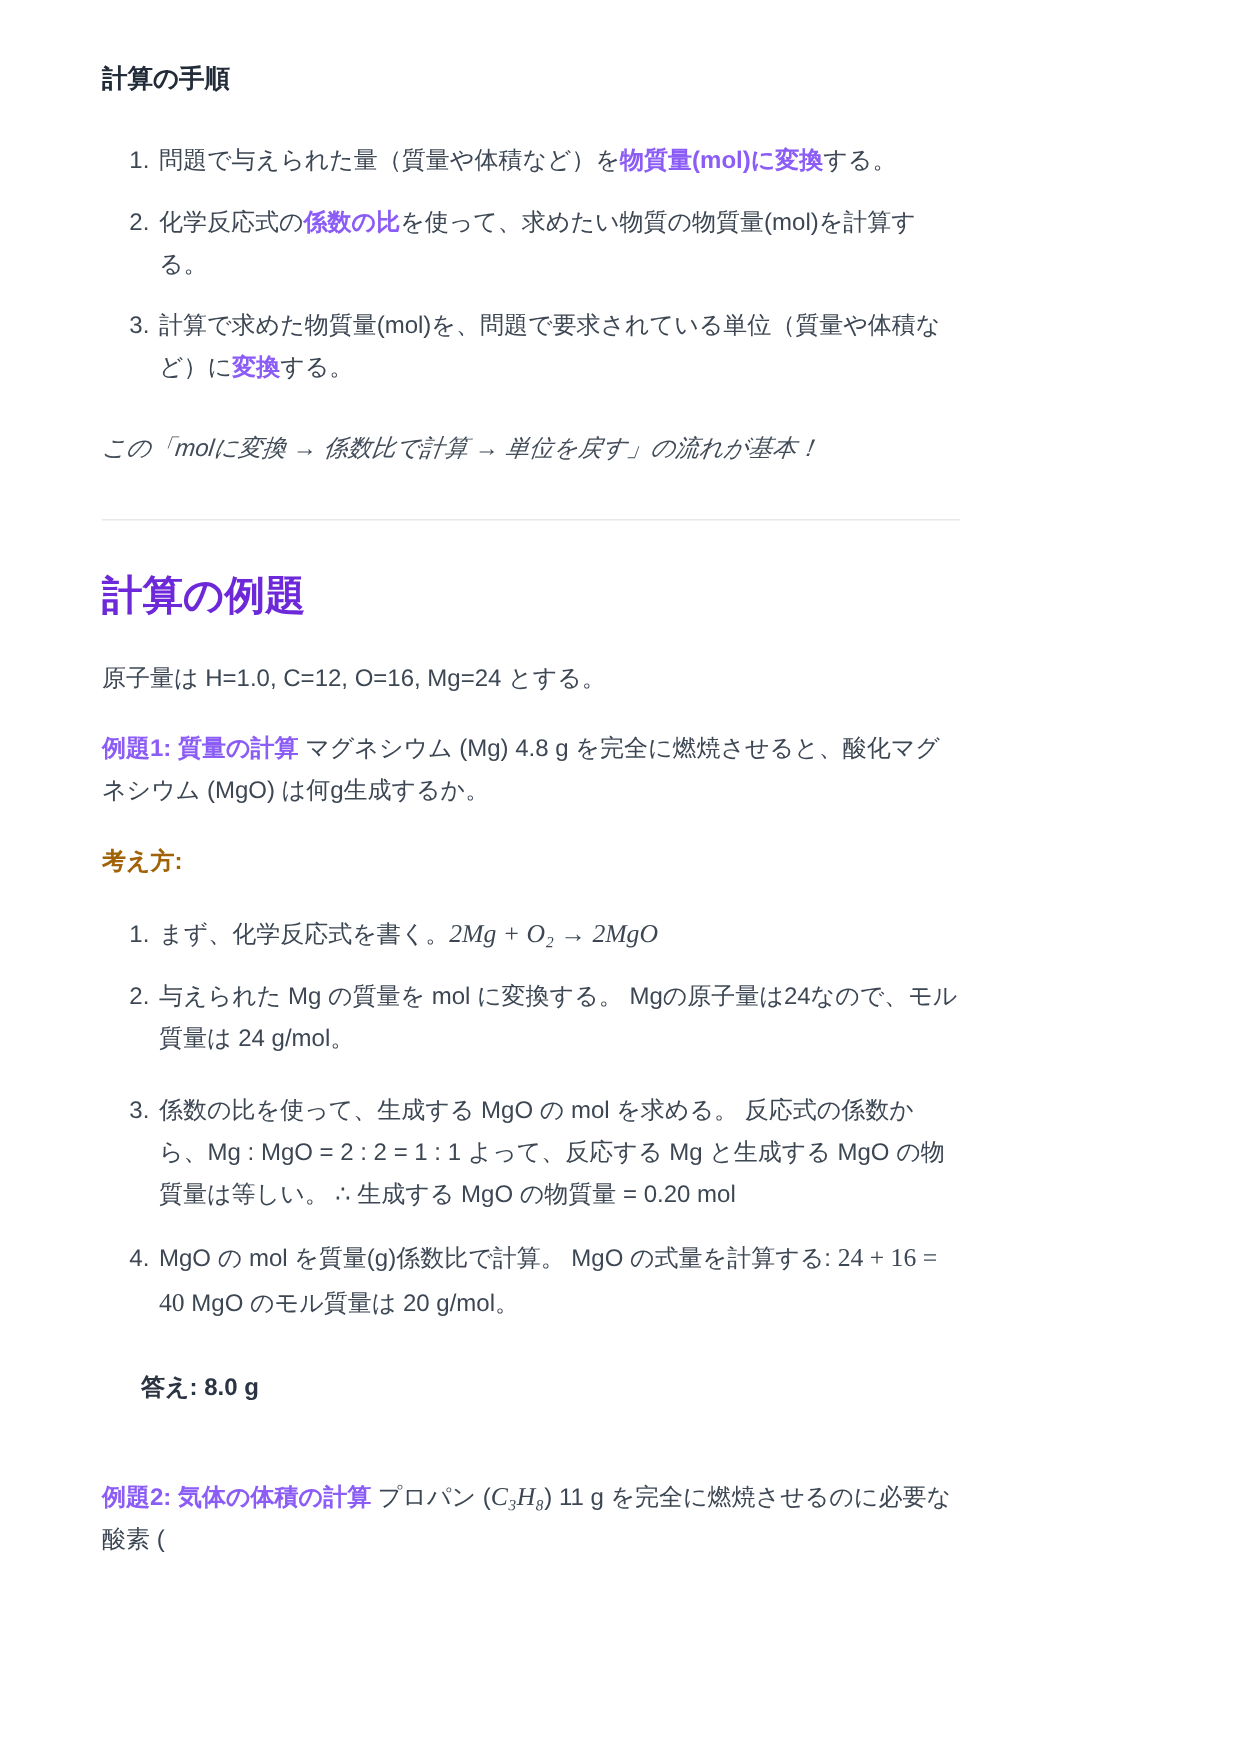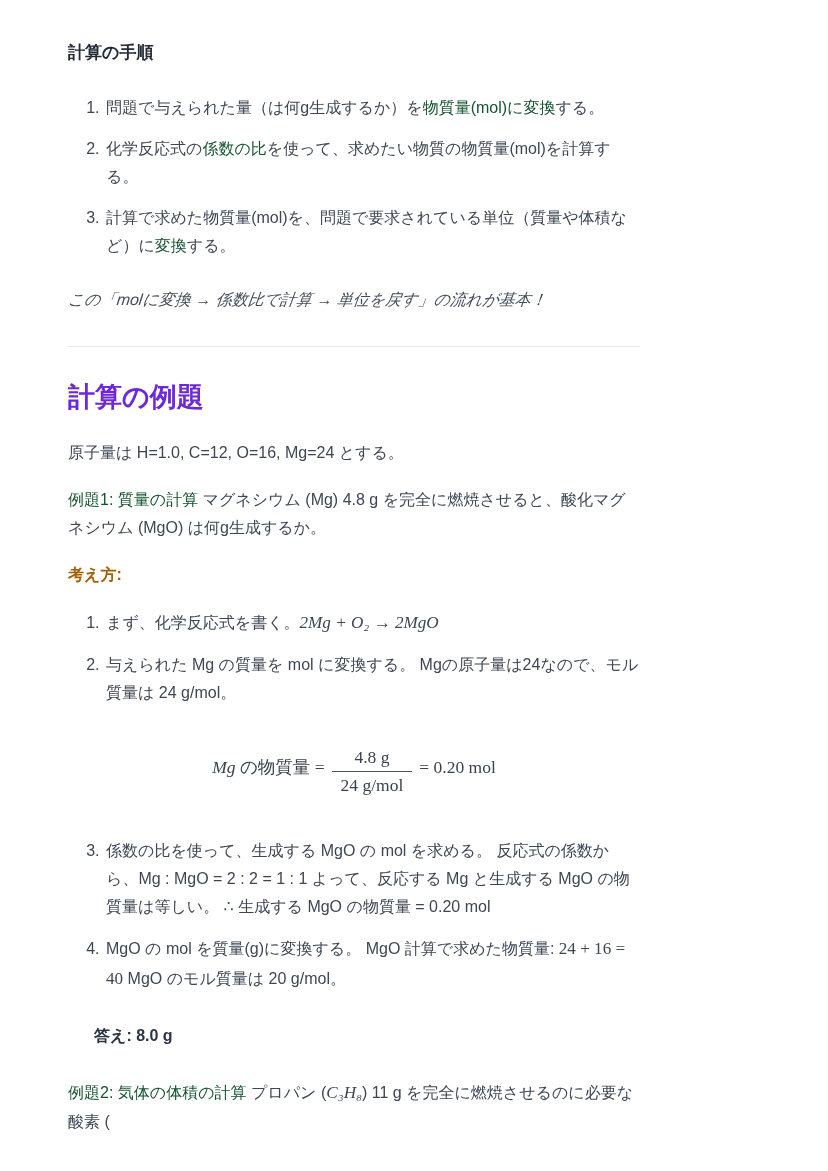--- a/index.html
+++ b/index.html
@@ -14,51 +14,51 @@
   .note{font-style:italic;transform:skewX(-7deg);transform-origin:0 50%;
         margin:26px 0 0;color:#434d59;}
 
   hr.divider{border:none;border-top:1px solid #e7e8e9;margin:32px 0 34px;}
 
   .examples-heading{font-size:27px;font-weight:700;color:#31c6e6;margin:0 0 26px;line-height:1.2;}
 
   p{margin:19px 0;}
   .bold-label{font-weight:700;color:#a16207;}
 
-  .seg-b{font-weight:400;color:#14532d;}
+  .seg-b{font-weight:700;color:#8b5cf6;}
   .seg-m{font-family:Liberation Serif, serif;font-size:1.07em;}
   .seg-mi{font-family:"Liberation Serif","DejaVu Serif",serif;font-style:italic;font-size:1.07em;}
 
   .formula{text-align:center;font-family:"Liberation Serif","DejaVu Serif",serif;
            font-size:17.5px;color:#39424e;margin:38px 0;line-height:1.5;}
   .formula .seg-mi{font-size:1em;}
   .frac{display:inline-block;vertical-align:-1.05em;text-align:center;margin:0 7px;}
   .frac .num{display:block;padding:0 9px 1px;border-bottom:1px solid #4a535e;line-height:1.45;}
   .frac .den{display:block;padding:1px 9px 0;line-height:1.45;}
 
-  .answer{font-weight:700;color:#2b3442;margin:28px 0 28px 26px;}
+  .answer{font-weight:700;color:#2b3442;margin:28px 0 43px 26px;}
 
   .side-track{position:absolute;left:747px;top:38px;width:45px;height:1094px;
               background:#e9f4f9;z-index:1;}
   .side-thumb{position:absolute;left:747px;top:38px;width:4px;height:1094px;
               background:#a2cbdd;z-index:3;}
   .watermark{position:absolute;left:687px;top:1099px;font-size:11.5px;color:#b3bac2;
              letter-spacing:.3px;white-space:nowrap;z-index:2;}
 </style>
 </head>
 <body>
 
 <div class="page">
 
   <div class="content">
 
     <div class="sec-heading">計算の手順</div>
 
     <ol class="steps">
-      <li><span>問題で与えられた量（は何g生成するか）を</span><span class="seg-b">物質量(mol)に変換</span><span>する。</span></li>
+      <li><span>問題で与えられた量（質量や体積など）を</span><span class="seg-b">物質量(mol)に変換</span><span>する。</span></li>
       <li><span>化学反応式の</span><span class="seg-b">係数の比</span><span>を使って、求めたい物質の物質量(mol)を計算する。</span></li>
       <li><span>計算で求めた物質量(mol)を、問題で要求されている単位（質量や体積など）に</span><span class="seg-b">変換</span><span>する。</span></li>
     </ol>
 
     <p class="note">この「molに変換 → 係数比で計算 → 単位を戻す」の流れが基本！</p>
 
     <hr class="divider">
 
     <div class="examples-heading" style="color: #6d28d9;">計算の例題</div>
 
@@ -66,27 +66,24 @@
 
     <p><span class="seg-b">例題1: 質量の計算</span><span> マグネシウム (Mg) 4.8 g を完全に燃焼させると、酸化マグネシウム (MgO) は何g生成するか。</span></p>
 
     <p class="bold-label">考え方:</p>
 
     <ol class="steps">
       <li><span>まず、化学反応式を書く。</span><span class="seg-mi">2Mg + O₂ → 2MgO</span></li>
       <li><span>与えられた Mg の質量を mol に変換する。 Mgの原子量は24なので、モル質量は 24 g/mol。</span></li>
     </ol>
 
-    <div class="formula">
-      <span><span class="seg-mi">Mg</span><span> の物質量 =</span></span><span class="frac"><span class="num">4.8 g</span><span class="den">24 g/mol</span></span><span>= 0.20 mol</span>
-    </div>
 
     <ol class="steps" start="3">
       <li><span>係数の比を使って、生成する MgO の mol を求める。 反応式の係数から、Mg : MgO = 2 : 2 = 1 : 1 よって、反応する Mg と生成する MgO の物質量は等しい。 ∴ 生成する MgO の物質量 = 0.20 mol</span></li>
-      <li><span>MgO の mol を質量(g)に変換する。 MgO 計算で求めた物質量: </span><span class="seg-m">24 + 16 = 40</span><span> MgO のモル質量は 20 g/mol。</span></li>
+      <li><span>MgO の mol を質量(g)係数比で計算。 MgO の式量を計算する: </span><span class="seg-m">24 + 16 = 40</span><span> MgO のモル質量は 20 g/mol。</span></li>
     </ol>
 
 
     <p class="answer">答え: 8.0 g</p>
 
     <p><span class="seg-b">例題2: 気体の体積の計算</span><span> プロパン (</span><span class="seg-mi">C₃H₈</span><span>) 11 g を完全に燃焼させるのに必要な酸素 (</span></p>
 
   </div>
 
   <div class="side-track" style="background: rgb(233, 244, 249);"></div>

